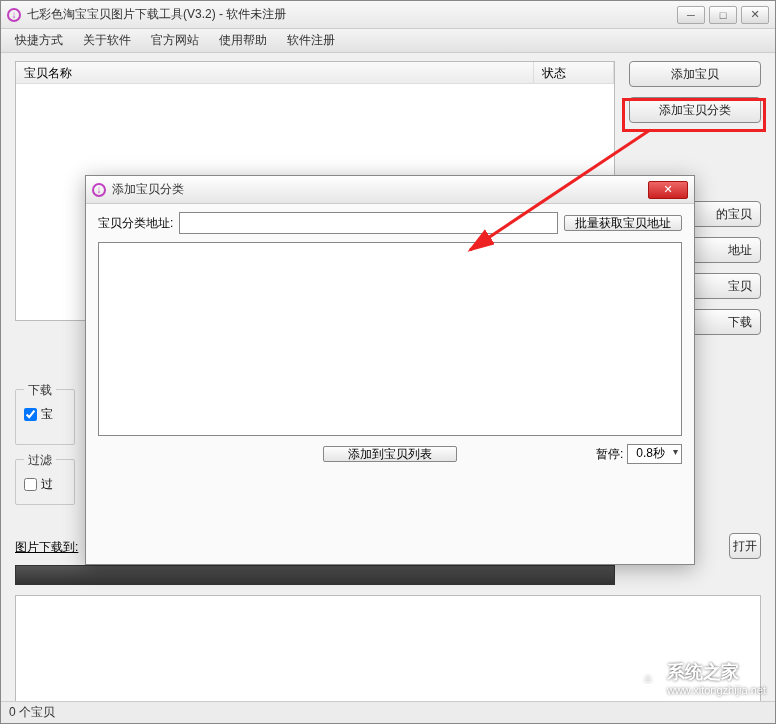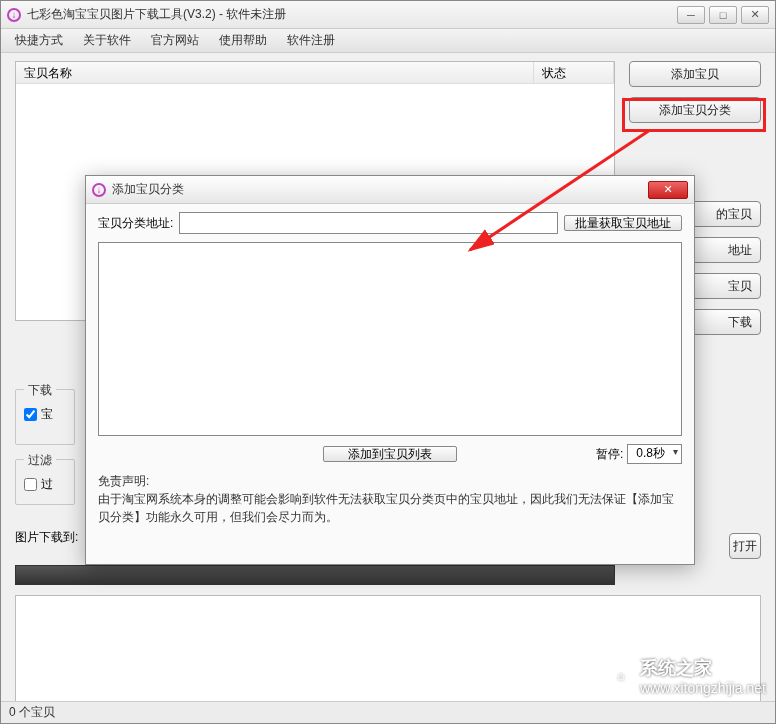--- a/index.html
+++ b/index.html
@@ -29,21 +29,21 @@
 .highlight-frame { position: absolute; border: 3px solid #e22; pointer-events: none; }
 
 .group { position: absolute; border: 1px solid #c8c8c8; border-radius: 2px; padding: 8px; }
 .group-title { position: absolute; top: -8px; left: 8px; background: #f0f0f0; padding: 0 4px; font-size: 12px; color: #333; }
 .group-dl { left: 8px; top: 334px; width: 60px; height: 56px; }
 .group-filter { left: 8px; top: 404px; width: 60px; height: 46px; }
 
 .chk { display: inline-flex; align-items: center; gap: 4px; margin-top: 8px; }
 .chk input { width: 13px; height: 13px; }
 
-.row-label { position: absolute; left: 8px; top: 474px; }
+.row-label { position: absolute; left: 8px; top: 484px; text-decoration: underline; }
 .download-bar { position: absolute; left: 8px; top: 510px; width: 600px; height: 20px; background: linear-gradient(#555,#333); border: 1px solid #333; }
 .open-btn { position: absolute; right: 8px; top: 478px; width: 32px; }
 
 .content-box { position: absolute; left: 8px; right: 8px; top: 540px; height: 120px; background: #fff; border: 1px solid #bbb; }
 
 .statusbar { position: absolute; left: 0; right: 0; bottom: 0; height: 22px; border-top: 1px solid #ccc; background: #ececec; display: flex; align-items: center; padding: 0 8px; color: #333; }
 
 .dialog { left: 85px; top: 175px; width: 610px; height: 390px; background: #fafafa; box-shadow: 0 4px 20px rgba(0,0,0,.3); z-index: 5; }
 .dialog .titlebar { background: linear-gradient(#fff,#e6e6e6); }
 .dlg-close { width: 40px; height: 18px; background: linear-gradient(#e66,#c22); border: 1px solid #a11; border-radius: 2px; color: #fff; display: flex; align-items: center; justify-content: center; font-size: 11px; }
@@ -154,26 +154,22 @@
       <div class="dlg-btn">批量获取宝贝地址</div>
     </div>
     <div class="big-textarea"></div>
     <div class="dlg-actions">
       <div class="dlg-btn" style="padding:0 24px">添加到宝贝列表</div>
       <div class="pause-wrap">
         <span>暂停:</span>
         <div class="select">0.8秒</div>
       </div>
     </div>
-    <div class="disclaimer">
-      <div>免责声明:</div>
-      <div>由于淘宝网系统本身的调整可能会影响到软件无法获取宝贝分类页中的宝贝地址，因此我们无法保证【添加宝贝分类】功能永久可用，但我们会尽力而为。</div>
-    </div>
   </div>
 </div>
 
 <div class="watermark">
   <div class="logo">⌂</div>
   <div>
     <div style="font-size:18px;font-weight:bold">系统之家</div>
-    <div style="font-size:14px">www.xitongzhijia.net</div>
+    <div style="font-size:11px">www.xitongzhijia.net</div>
   </div>
 </div>
 
 </body></html>

